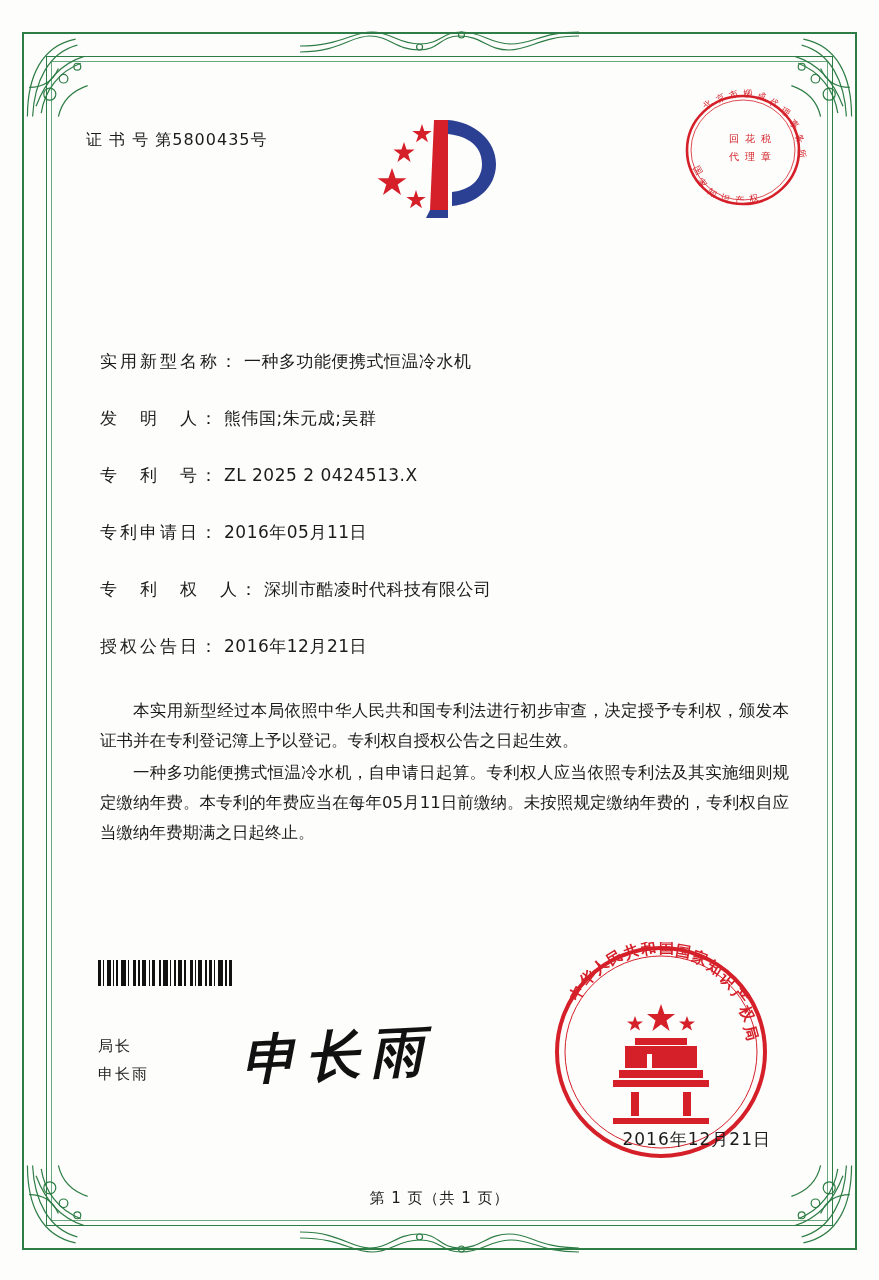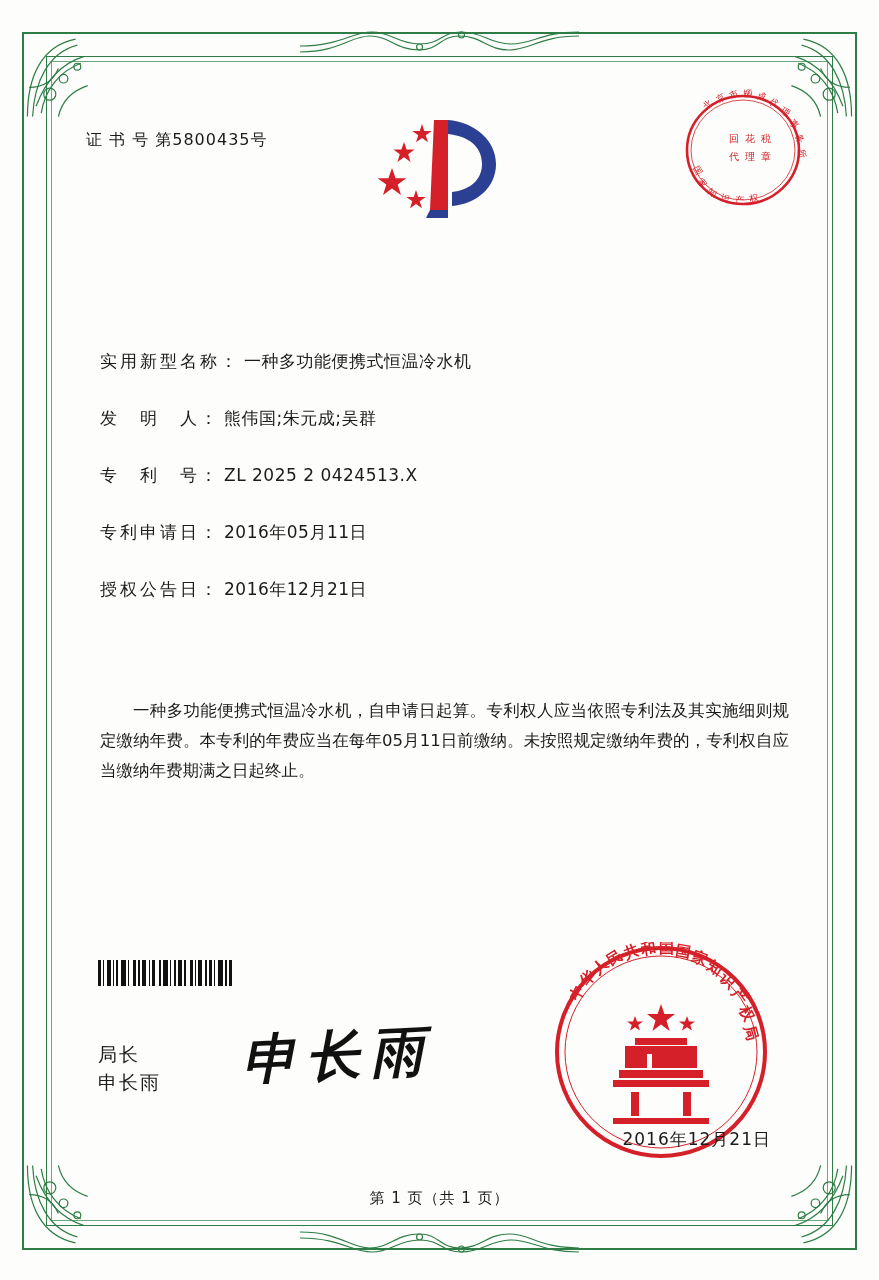--- a/index.html
+++ b/index.html
@@ -173,25 +173,24 @@
   .barcode i {
     display: block;
     background: #111;
     height: 100%;
   }
 
   .signature-block {
     position: absolute;
     left: 26px;
     top: 944px;
-    font-size: 19px;
+    font-size: 15px;
     line-height: 28px;
     letter-spacing: 2px;
     color: #1b1b1b;
-    margin-top: 8px;
   }
 
   .handwriting {
     position: absolute;
     left: 170px;
     top: 932px;
     font-family: "DejaVu Serif", "Liberation Serif", serif;
     font-size: 54px;
     font-weight: bold;
     font-style: italic;
@@ -371,26 +370,31 @@
       </div>
       <div class="field-row">
         <span class="field-label">专　利　号：</span>
         <span class="field-value">ZL 2025 2 0424513.X</span>
       </div>
       <div class="field-row">
         <span class="field-label">专利申请日：</span>
         <span class="field-value">2016年05月11日</span>
       </div>
       <div class="field-row">
+        <span class="field-label">专　利　权　人：</span>
+        <span class="field-value">深圳市酷凌时代科技有限公司</span>
+      </div>
+      <div class="field-row">
         <span class="field-label">授权公告日：</span>
         <span class="field-value">2016年12月21日</span>
       </div>
     </div>
 
     <div class="paragraphs">
+      <p>本实用新型经过本局依照中华人民共和国专利法进行初步审查，决定授予专利权，颁发本证书并在专利登记簿上予以登记。专利权自授权公告之日起生效。</p>
       <p>一种多功能便携式恒温冷水机，自申请日起算。专利权人应当依照专利法及其实施细则规定缴纳年费。本专利的年费应当在每年05月11日前缴纳。未按照规定缴纳年费的，专利权自应当缴纳年费期满之日起终止。</p>
     </div>
 
     <div class="barcode">
       <i style="width:3px"></i>
         <i style="width:2px;background:transparent"></i>
       <i style="width:1px"></i>
         <i style="width:3px;background:transparent"></i>
       <i style="width:4px"></i>
         <i style="width:2px;background:transparent"></i>

